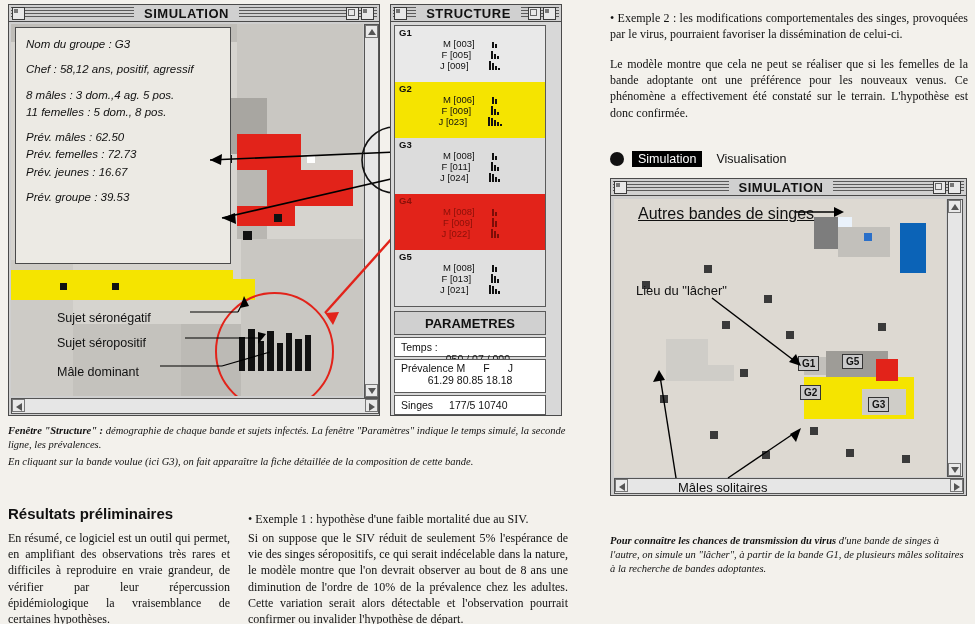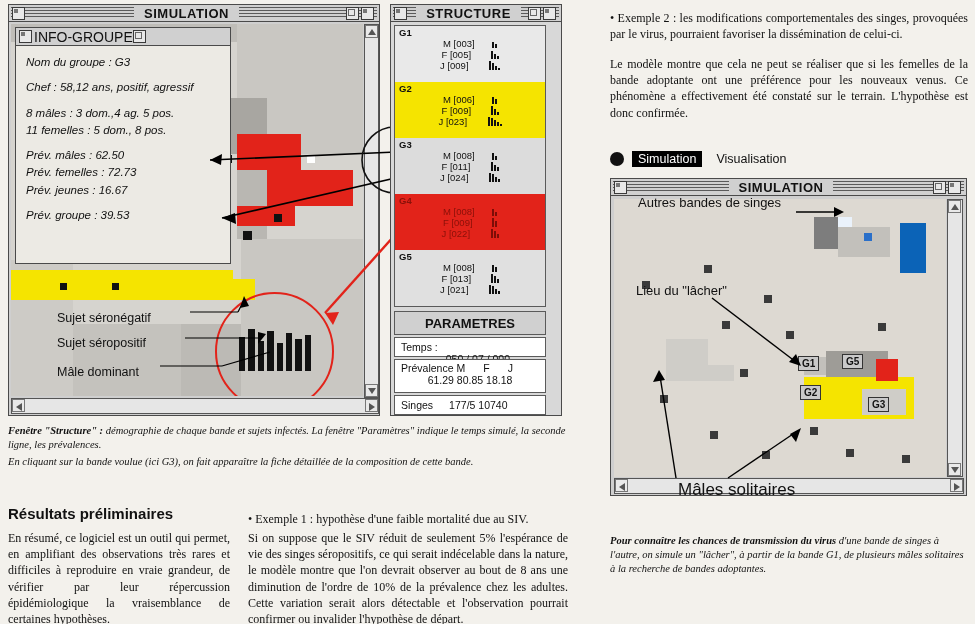--- a/index.html
+++ b/index.html
@@ -138,30 +138,20 @@
       <div style="width:7px;height:38px;background:#111;"></div>
       <div style="width:7px;height:32px;background:#111;"></div>
       <div style="width:7px;height:36px;background:#111;"></div>
     </div>
 
     <div class="abs lbl" style="left:28px;top:186px;font-size:14px;">G3</div>
     <div class="abs lbl" style="left:24px;top:100px;font-size:15px;font-weight:bold;">G4</div>
   </div>
 
   <div id="infoGroupe">
-    <div class="ig-title">
-      <div class="stripes"></div>
-      <div class="tb-left">
-        <div class="boxbtn small"></div>
-      </div>
-      <div class="tl" style="font-size:14px;">INFO-GROUPE</div>
-      <div class="tb-right">
-        <div class="boxbtn zoom"></div>
-      </div>
-    </div>
     <div class="ig-body">
       <div>Nom du groupe : G3</div>
       <div class="gap"></div>
       <div>Chef : 58,12 ans, positif, agressif</div>
       <div class="gap"></div>
       <div>8 mâles : 3 dom.,4 ag. 5 pos.</div>
       <div>11 femelles : 5 dom., 8 pos.</div>
       <div class="gap"></div>
       <div>Prév. mâles : 62.50</div>
       <div>Prév. femelles : 72.73</div>
@@ -464,23 +454,23 @@
   <div class="sb h" style="left:3px;top:299px;width:350px;height:16px;">
     <div class="arrow" style="left:0;top:0;">
         <div class="tri left"></div>
       </div>
     <div class="arrow" style="right:0;top:0;">
         <div class="tri right"></div>
       </div>
   </div>
 </div>
 
-<div class="abs lbl" style="left:638px;top:195px;font-size:13px;">Autres bandes  de  singes</div>
+<div class="abs lbl" style="left:638px;top:205px;font-size:16px;text-decoration:underline;">Autres bandes  de  singes</div>
 <div class="abs lbl" style="left:636px;top:283px;font-size:13px;">Lieu du "lâcher"</div>
-<div class="abs lbl" style="left:678px;top:480px;font-size:17px;">Mâles solitaires</div>
+<div class="abs lbl" style="left:678px;top:480px;font-size:13px;">Mâles solitaires</div>
 
 <svg class="abs" style="left:600px;top:140px;width:375px;height:370px;pointer-events:none;">
   <line x1="196" y1="72" x2="238" y2="72" stroke="#000" stroke-width="1.4"></line>
   <polygon points="244,72 234,77 234,67" fill="#000"></polygon>
   <line x1="112" y1="158" x2="196" y2="222" stroke="#000" stroke-width="1.4"></line>
   <polygon points="201,226 189,222 196,214" fill="#000"></polygon>
   <line x1="76" y1="338" x2="60" y2="236" stroke="#000" stroke-width="1.4"></line>
   <polygon points="59,230 53,242 65,240" fill="#000"></polygon>
   <line x1="128" y1="338" x2="196" y2="292" stroke="#000" stroke-width="1.4"></line>
   <polygon points="201,288 190,294 196,302" fill="#000"></polygon>

